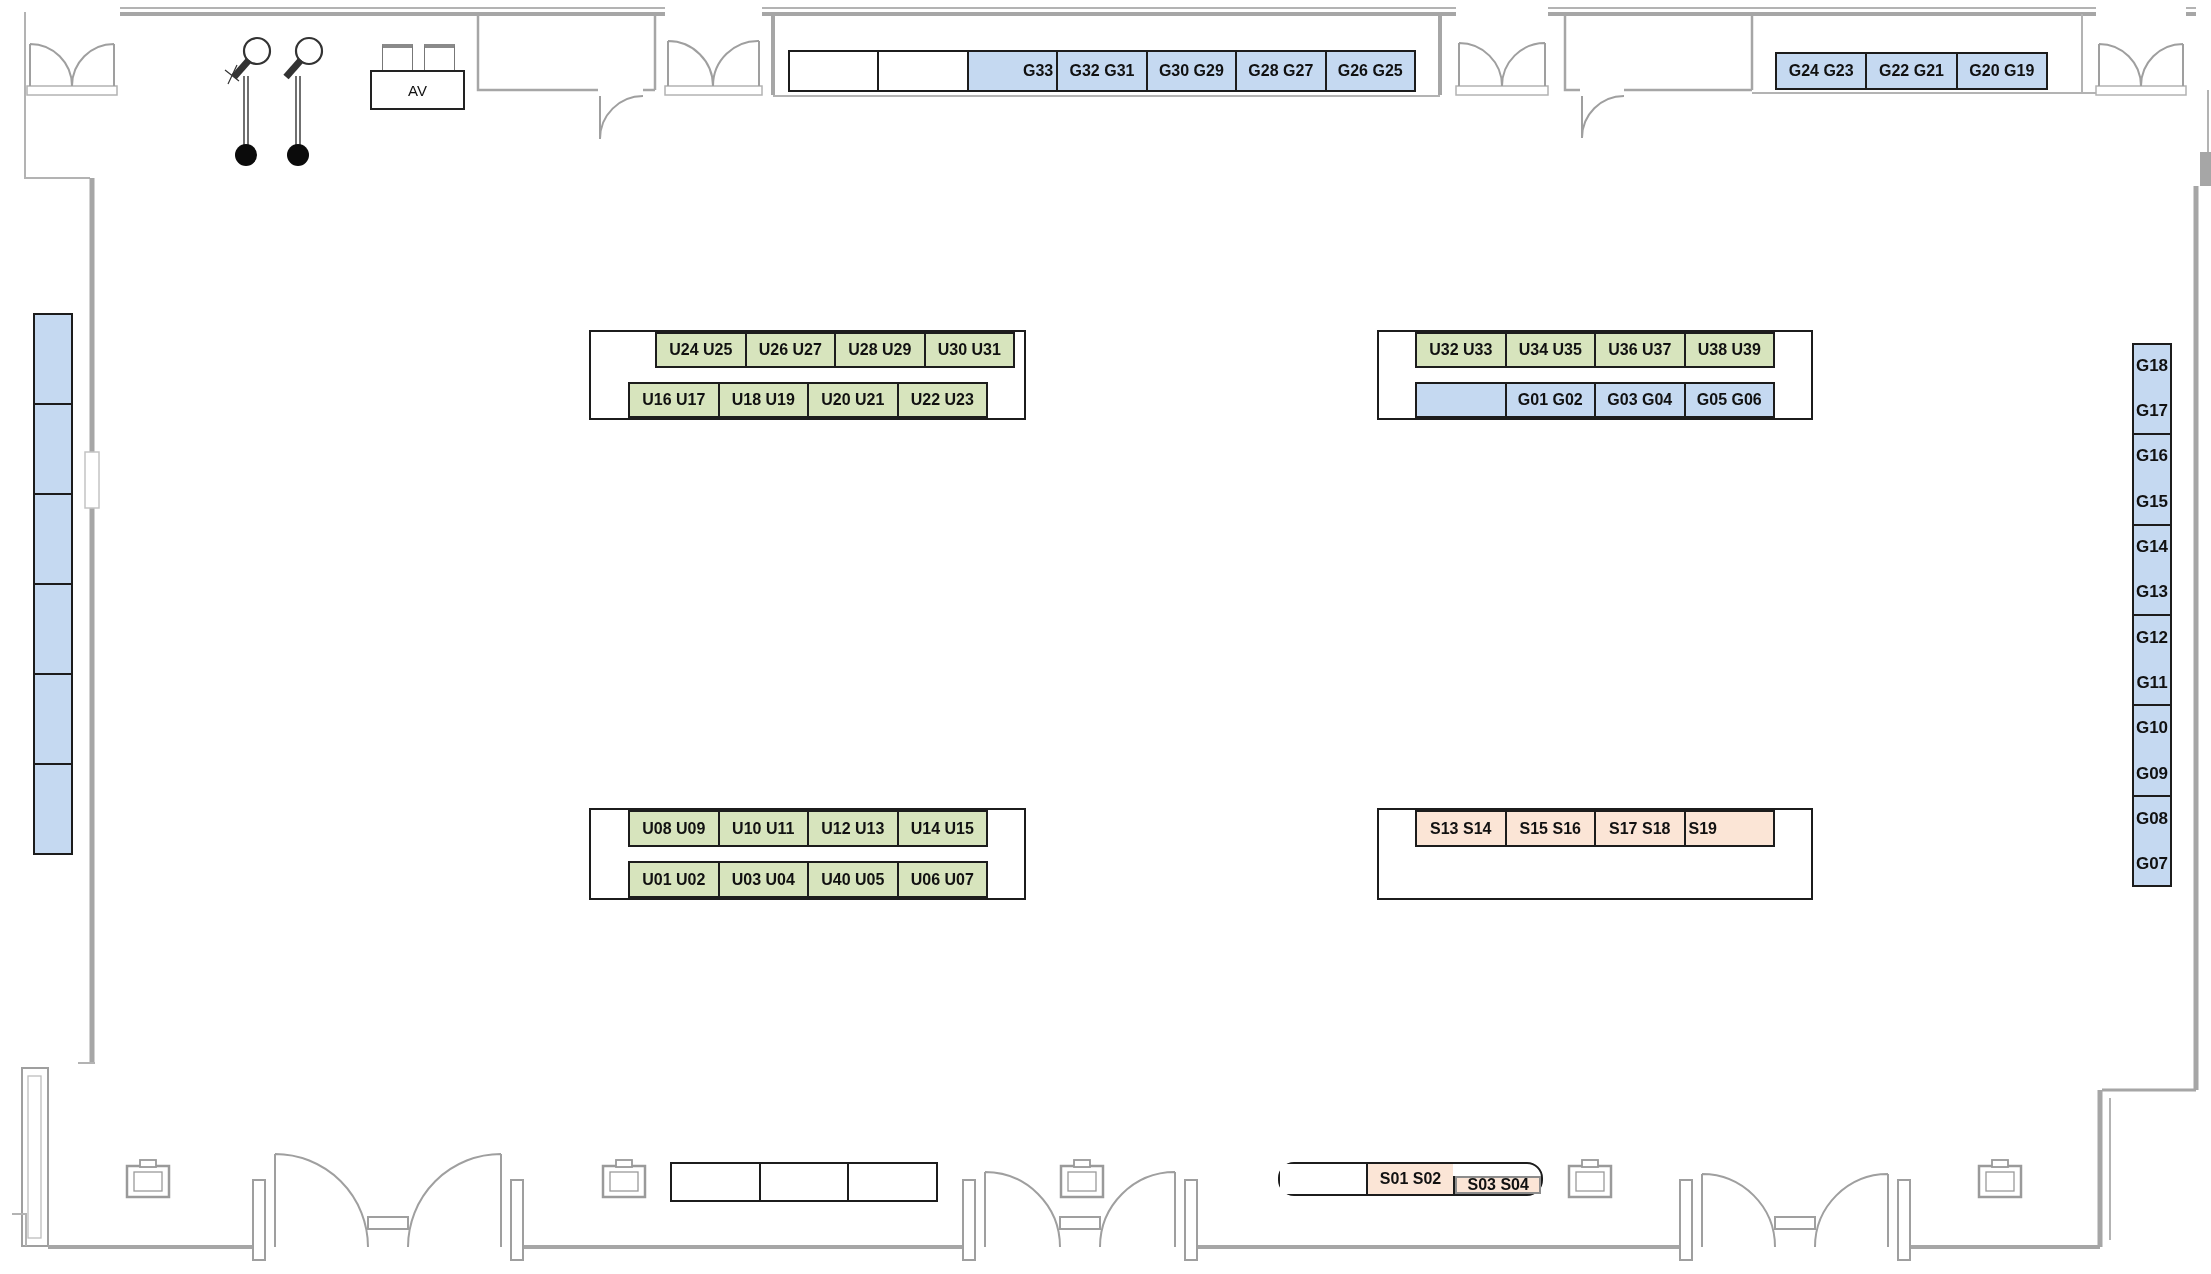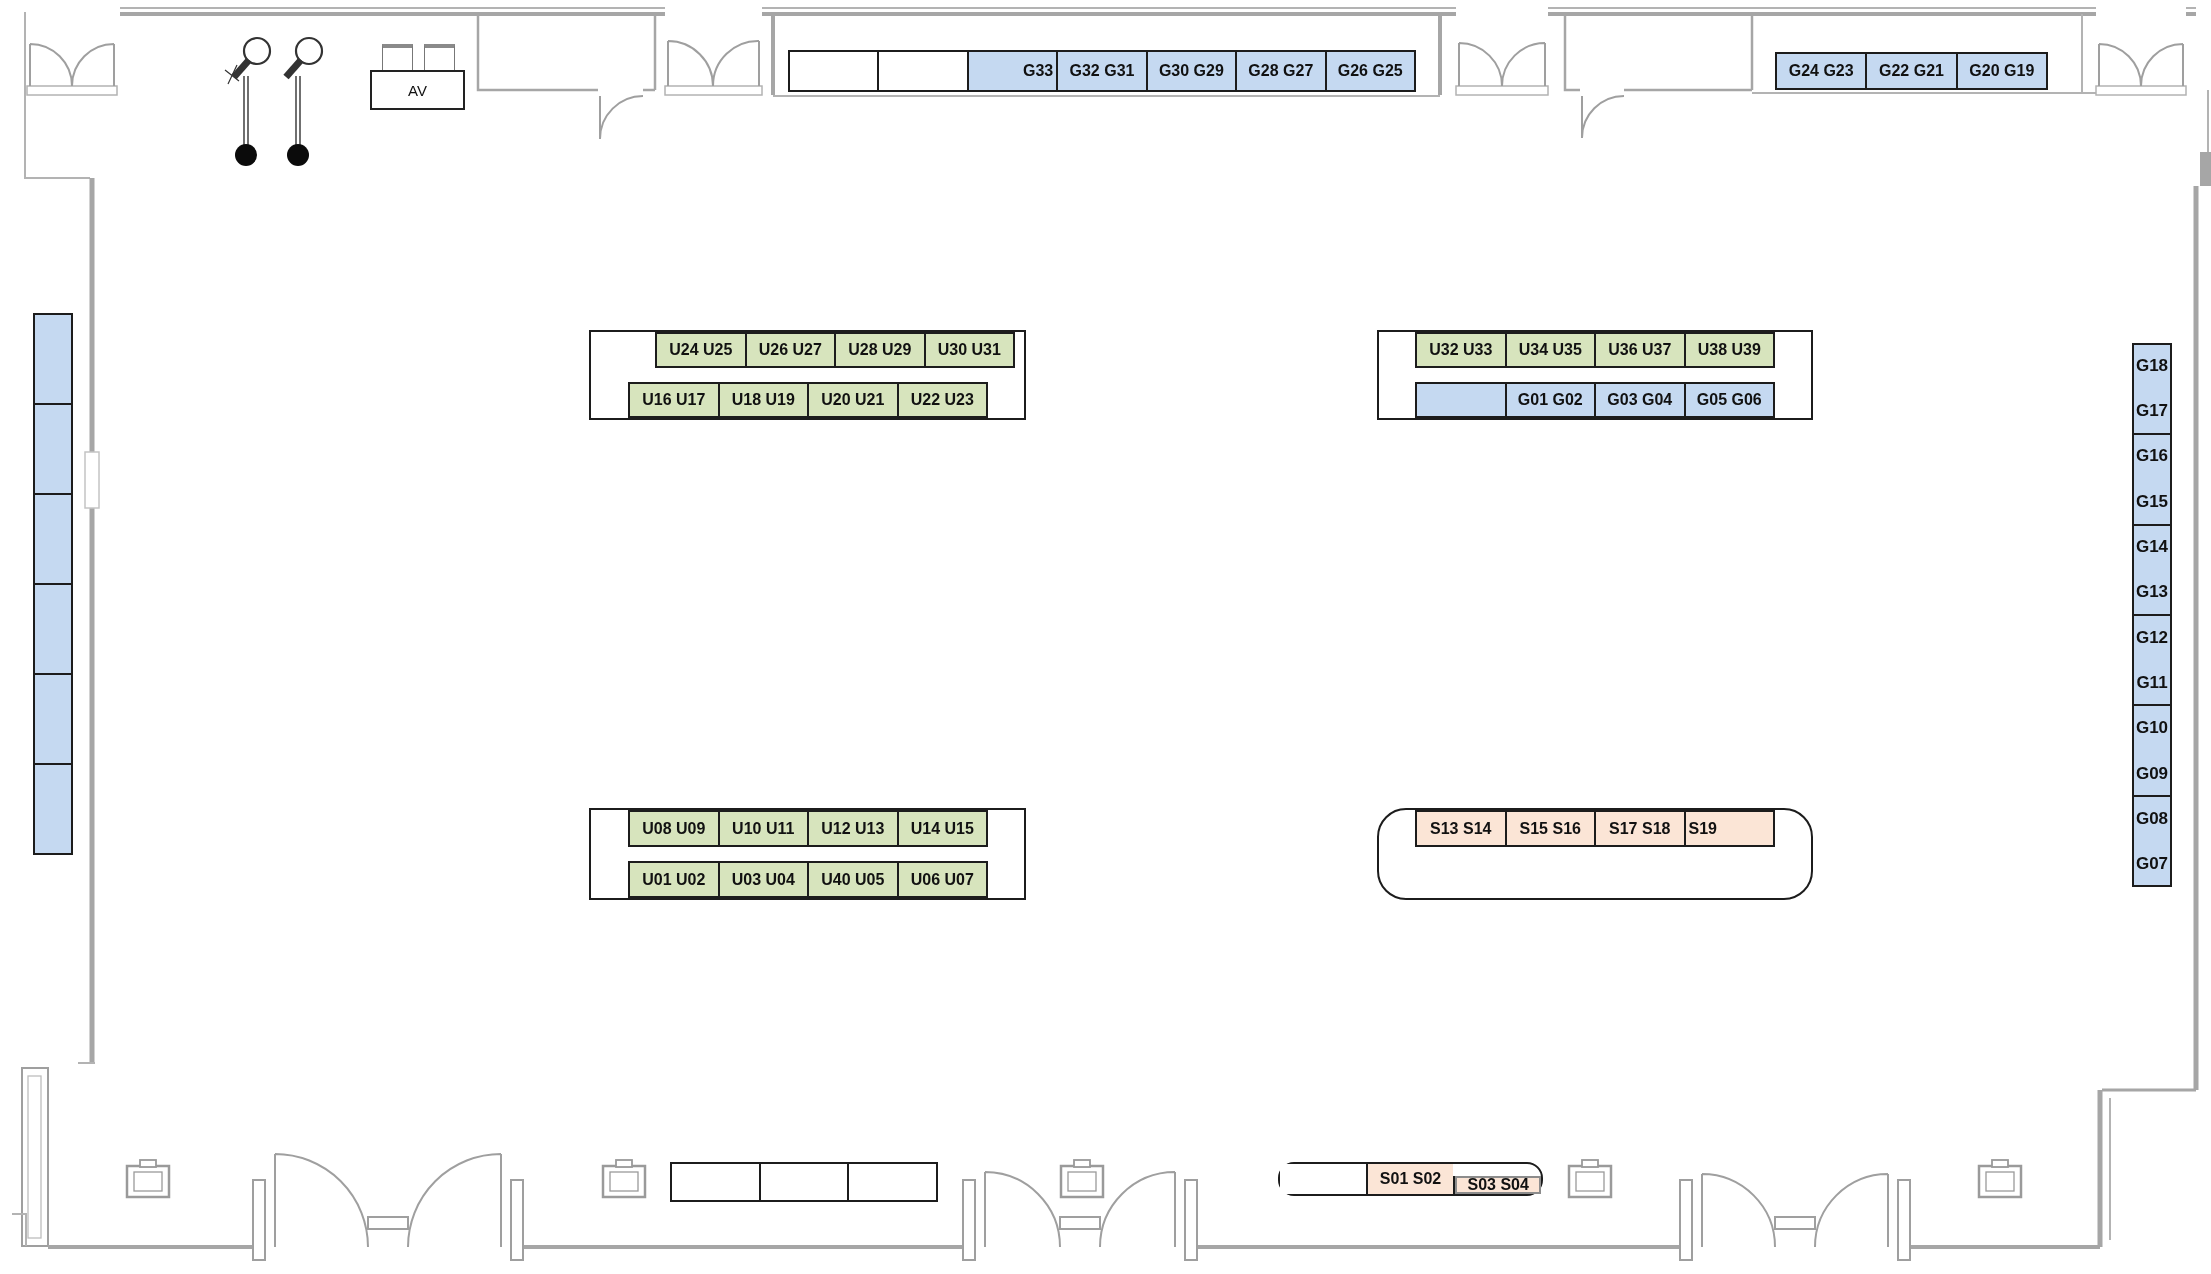--- a/index.html
+++ b/index.html
@@ -273,21 +273,21 @@
         <div class="cell t-ug">U14 U15</div>
       </div>
     <div class="row" style="left:37px;bottom:0;width:360px;height:37px;">
         <div class="cell t-ug">U01 U02</div>
         <div class="cell t-ug">U03 U04</div>
         <div class="cell t-ug">U40 U05</div>
         <div class="cell t-ug">U06 U07</div>
       </div>
   </div>
 
-  <div class="outer" style="left:1377px;top:808px;width:436px;height:92px;border-radius:29px;">
+  <div class="outer" style="left:1377px;top:808px;width:436px;height:92px;">
     <div class="row" style="left:36px;top:0;width:360px;height:37px;">
         <div class="cell t-special">S13 S14</div>
         <div class="cell t-special">S15 S16</div>
         <div class="cell t-special">S17 S18</div>
         <div class="cell t-special" style="justify-content: flex-start;">S19</div>
       </div>
   </div>
 
   <div class="tbl" style="left:670px;top:1162px;width:268px;height:40px;">
       <div class="cell t-white"></div>

